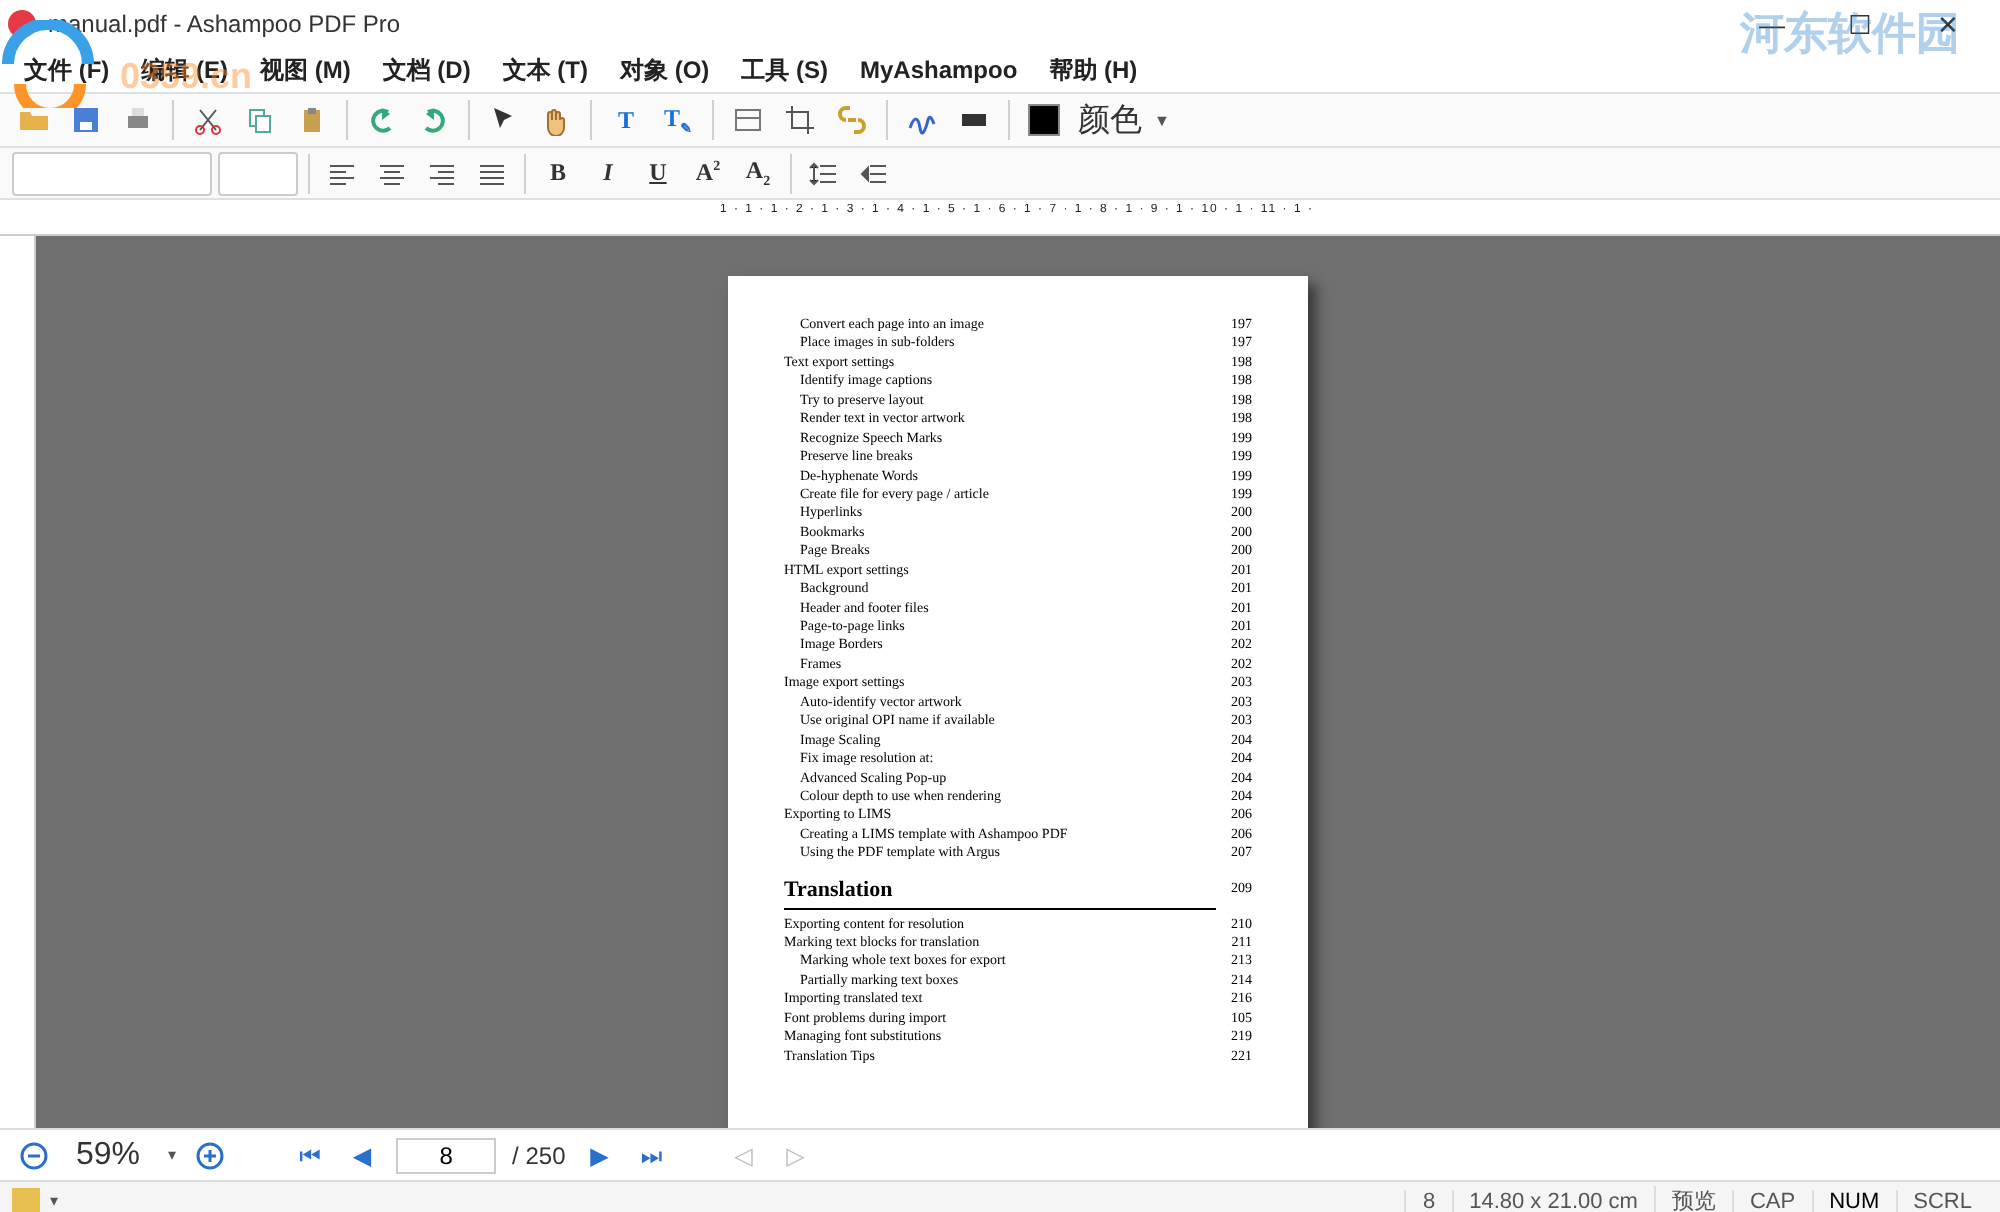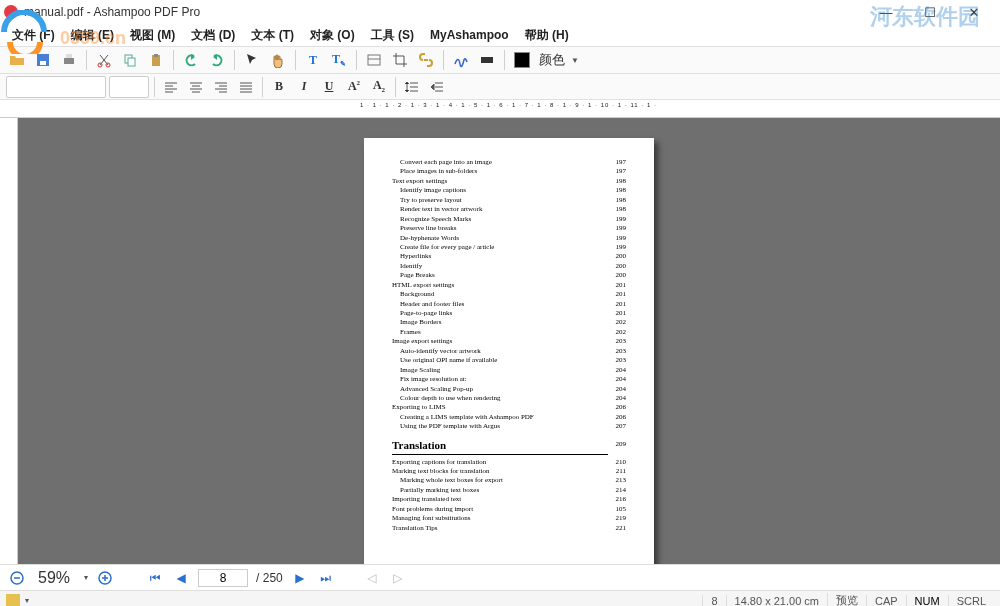--- a/index.html
+++ b/index.html
@@ -10,21 +10,21 @@
 .titlebar .winbtns { display: flex; }
 .titlebar .winbtn { width: 44px; height: 24px; display: flex; align-items: center; justify-content: center; font-size: 13px; color: #333; }
 .menubar { height: 22px; display: flex; align-items: center; padding: 0 6px; gap: 4px; }
 .menubar .menuitem { padding: 2px 6px; font-size: 12px; color: #222; font-weight: bold; }
 .toolbar { height: 28px; border-top: 1px solid #e0e0e0; border-bottom: 1px solid #e0e0e0; display: flex; align-items: center; padding: 0 6px; gap: 4px; background: #fafafa; }
 .toolbar2 { height: 26px; border-bottom: 1px solid #e0e0e0; display: flex; align-items: center; padding: 0 6px; gap: 3px; background: #fafafa; }
 .tbtn { width: 22px; height: 22px; display: flex; align-items: center; justify-content: center; border: 1px solid transparent; border-radius: 2px; }
 .tbtn svg { width: 16px; height: 16px; }
 .sep { width: 1px; height: 20px; background: #d0d0d0; margin: 0 2px; }
 .color-swatch { width: 16px; height: 16px; background: #000; border: 1px solid #888; }
-.color-label { font-size: 13px; margin-left: 2px; }
+.color-label { font-size: 16px; margin-left: 2px; }
 .dropdown-arrow { font-size: 8px; color: #555; margin-left: 2px; }
 .ruler-h { height: 18px; background: #fff; border-bottom: 1px solid #ccc; position: relative; font-size: 7px; color: #333; }
 .viewport { position: relative; background: #6f6f6f; height: 446px; display: flex; }
 .ruler-v { width: 18px; background: #fff; border-right: 1px solid #ccc; }
 .canvas { flex: 1; position: relative; overflow: hidden; display: flex; justify-content: center; align-items: flex-start; padding-top: 20px; }
 .page { width: 290px; height: 516px; background: #fff; box-shadow: 4px 4px 6px rgba(0,0,0,0.5); padding: 20px 28px; font-size: 7px; line-height: 1.35; font-family: "Times New Roman", serif; color: #000; }
 .toc-row { display: flex; justify-content: space-between; }
 .toc-row.bold { font-weight: normal; }
 .toc-row.indent { padding-left: 8px; }
 .toc-section-title { font-size: 11px; font-weight: bold; border-bottom: 1px solid #000; margin: 6px 0 3px 0; padding-bottom: 1px; }
@@ -281,21 +281,21 @@
           </div>
           <div class="toc-row indent">
             <span>Create file for every page / article</span>
             <span>199</span>
           </div>
           <div class="toc-row indent">
             <span>Hyperlinks</span>
             <span>200</span>
           </div>
           <div class="toc-row indent">
-            <span>Identify</span>
+            <span>Bookmarks</span>
             <span>200</span>
           </div>
           <div class="toc-row indent">
             <span>Page Breaks</span>
             <span>200</span>
           </div>
           <div class="toc-row bold">
             <span>HTML export settings</span>
             <span>201</span>
           </div>
@@ -359,21 +359,21 @@
             <span>Using the PDF template with Argus</span>
             <span>207</span>
           </div>
         </div>
       <div style="display:flex;justify-content:space-between;align-items:center">
         <div class="toc-section-title" style="flex:1">Translation</div>
         <span style="font-size:7px;margin-left:8px">209</span>
       </div>
       <div id="toc2">
           <div class="toc-row bold">
-            <span>Exporting captions for translation</span>
+            <span>Exporting content for resolution</span>
             <span>210</span>
           </div>
           <div class="toc-row bold">
             <span>Marking text blocks for translation</span>
             <span>211</span>
           </div>
           <div class="toc-row indent">
             <span>Marking whole text boxes for export</span>
             <span>213</span>
           </div>

